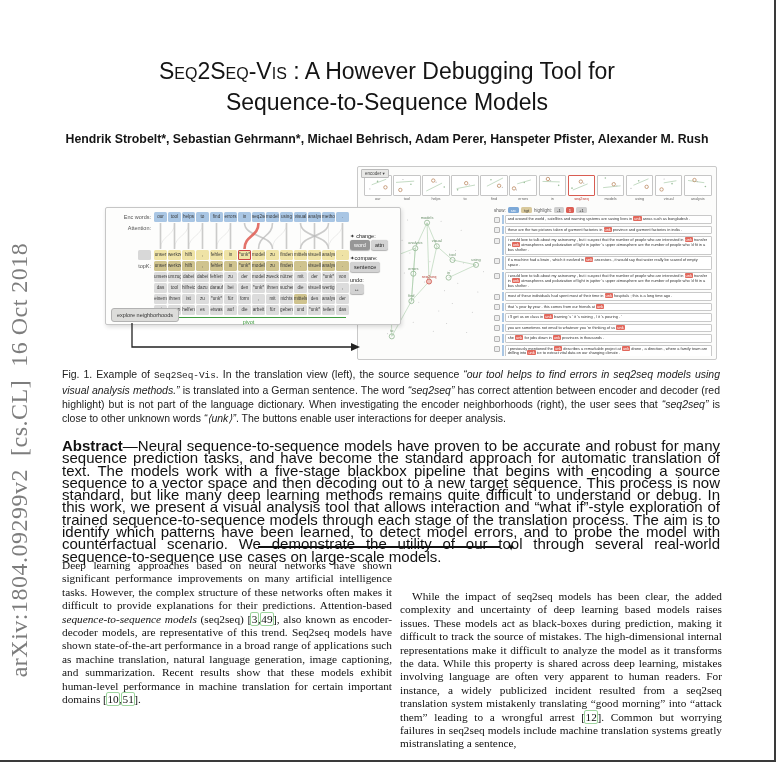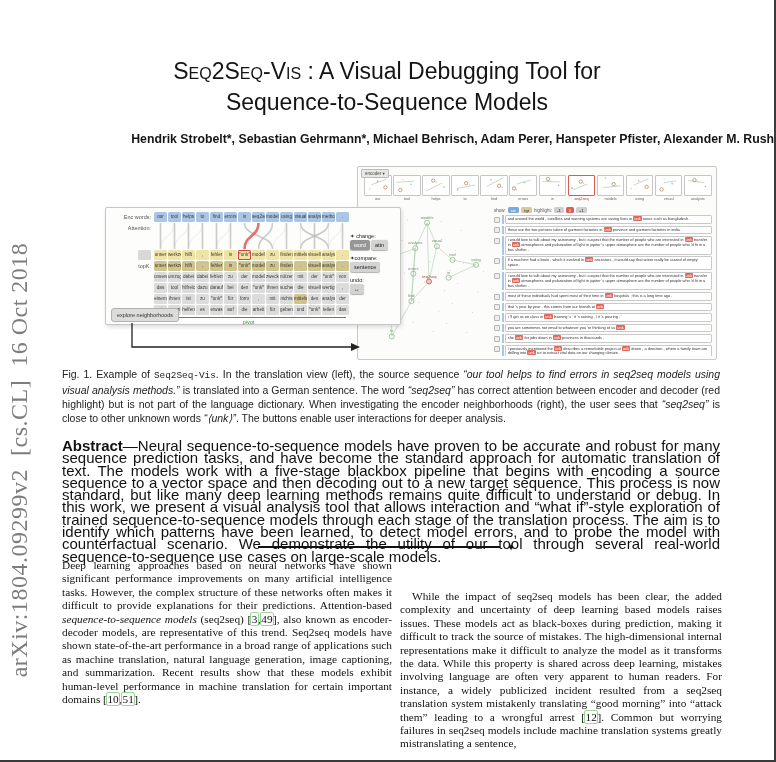--- a/index.html
+++ b/index.html
@@ -6,21 +6,21 @@
   .page{position:relative;width:776px;height:762px;background:#ffffff;overflow:hidden;
         font-family:"Liberation Sans",sans-serif;color:#111;box-sizing:border-box;
         border-right:2px solid #3a3a3a;border-bottom:2px solid #3a3a3a;}
   
   .watermark{position:absolute;left:-258px;top:444px;width:560px;height:32px;text-align:center;
              transform:rotate(-90deg);font-family:"Liberation Serif",serif;font-size:24px;
              color:#7d7d7d;white-space:pre;letter-spacing:.5px;}
   
   .title{position:absolute;top:56px;left:0;right:0;text-align:center;font-size:23px;line-height:31px;color:#141414;}
   .sc{font-variant:small-caps;}
-  .authors{position:absolute;top:132px;left:0;right:0;text-align:right;font-size:12.3px;font-weight:bold;color:#151515;}
+  .authors{position:absolute;top:132px;left:0;right:0;text-align:center;font-size:12.3px;font-weight:bold;color:#151515;}
   
   .figure{position:absolute;left:60px;top:163px;width:660px;height:200px;}
   .np{position:absolute;left:297px;top:3px;width:358px;height:192px;background:#fcfcfb;border:1px solid #c9c9c9;border-radius:2px;}
   .tp{position:absolute;left:45px;top:44px;width:296px;height:118px;background:#fdfdfc;border:1px solid #c6c6c6;border-radius:2px;
       box-shadow:1px 2px 4px rgba(0,0,0,.14);z-index:2;padding-top:4px;box-sizing:border-box;}
   .tp-row{display:flex;align-items:flex-start;margin:0 0 1px 3px;}
   .tp-label{width:42px;text-align:right;padding-right:3px;font-size:5.5px;line-height:10px;color:#555;flex:none;}
   .tok-grid{display:grid;grid-template-columns:repeat(14,13px);gap:1px;}
   .tok{height:10px;font-size:4.6px;line-height:10px;text-align:center;border-radius:1.5px;color:#3a3a3a;
        overflow:hidden;white-space:nowrap;}
@@ -84,21 +84,21 @@
   .rc-pad{margin-top:31px;}
 </style>
 </head>
 <body>
 
 <div class="page">
 
   <div class="watermark">arXiv:1804.09299v2  [cs.CL]  16 Oct 2018</div>
 
   <div class="title">
-    <div><span class="sc">Seq2Seq-Vis</span><span> : A Visual Debugging Tool for</span></div>
+    <div><span class="sc">Seq2Seq-Vis</span><span> : A However Debugging Tool for</span></div>
     <div>Sequence-to-Sequence Models</div>
   </div>
 
   <div class="authors">Hendrik Strobelt*, Sebastian Gehrmann*, Michael Behrisch, Adam Perer, Hanspeter Pfister, Alexander M. Rush</div>
 
   <div class="figure">
 
     <div class="np">
       <div class="np-dropdown">encoder ▾</div>
       <div class="thumb-row" id="thumb-row">

